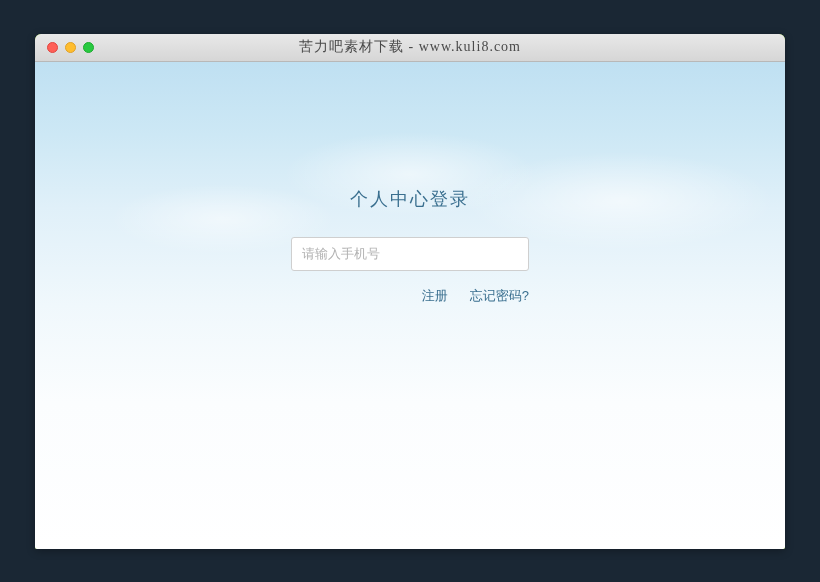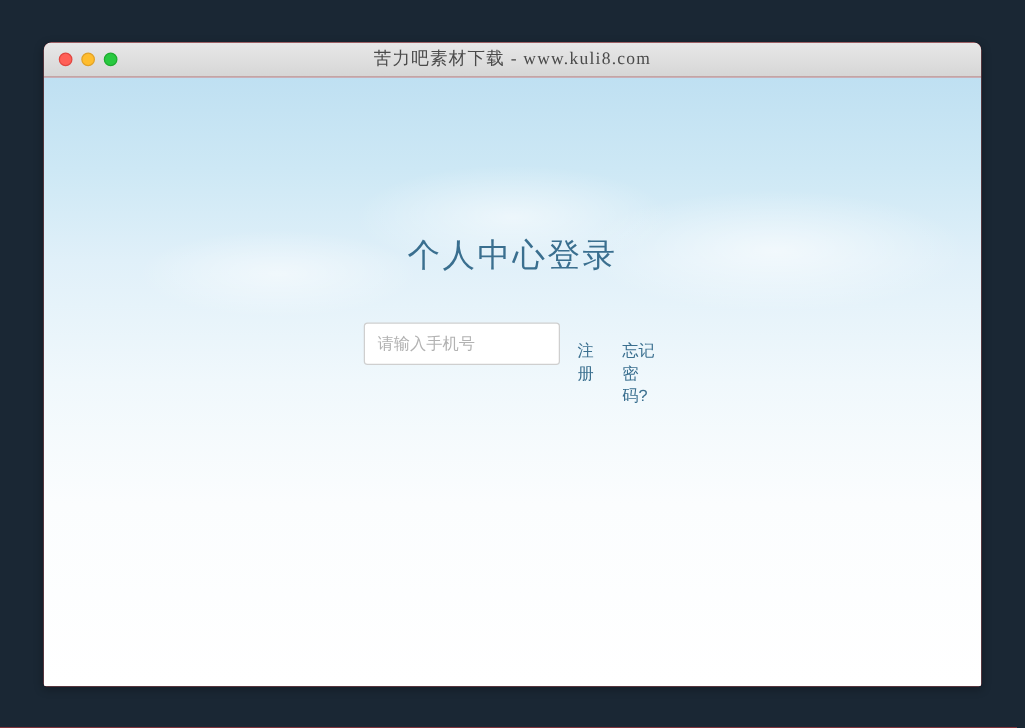--- a/index.html
+++ b/index.html
@@ -8,21 +8,21 @@
   height: 582px;
   background: #1a2734;
   font-family: -apple-system, "Helvetica Neue", Arial, sans-serif;
   display: flex;
   align-items: center;
   justify-content: center;
 }
 .browser-window {
   width: 750px;
   height: 515px;
-  background: #ef4444;
+  background: #84cc16;
   border-radius: 6px 6px 2px 2px;
   overflow: hidden;
   box-shadow: 0 2px 8px rgba(0,0,0,0.3);
 }
 .title-bar {
   height: 28px;
   background: linear-gradient(to bottom, #e8e8e8, #d6d6d6);
   border-bottom: 1px solid #b8b8b8;
   display: flex;
   align-items: center;
@@ -71,30 +71,31 @@
   content: "";
   position: absolute;
   top: 40px; left: 0; right: 0; height: 180px;
   background:
     radial-gradient(ellipse 180px 60px at 50% 40%, rgba(255,255,255,0.55), transparent 70%),
     radial-gradient(ellipse 220px 70px at 78% 55%, rgba(255,255,255,0.6), transparent 70%),
     radial-gradient(ellipse 160px 50px at 25% 65%, rgba(255,255,255,0.5), transparent 70%);
   pointer-events: none;
 }
 .login-heading {
-  font-size: 26px;
+  font-size: 18px;
   color: #3a6f8f;
   font-weight: 400;
   letter-spacing: 2px;
-  margin-bottom: 36px;
+  margin-bottom: 26px;
   position: relative;
 }
 .form {
   width: 238px;
   display: flex;
+  flex-direction: column;
   gap: 14px;
   position: relative;
 }
 .text-input {
   width: 100%;
   height: 34px;
   border: 1px solid #cfcfcf;
   border-radius: 3px;
   padding: 0 10px;
   font-size: 13px;
@@ -119,21 +120,20 @@
   display: flex;
   justify-content: flex-end;
   gap: 22px;
   margin-top: 2px;
 }
 .link {
   font-size: 13px;
   color: #3a6f8f;
   text-decoration: none;
   cursor: pointer;
-  margin-top: 12px;
 }
 </style>
 </head>
 <body>
 
 <div class="browser-window">
   <div class="title-bar">
     <div class="window-controls">
       <div class="dot dot-red"></div>
       <div class="dot dot-yellow"></div>

